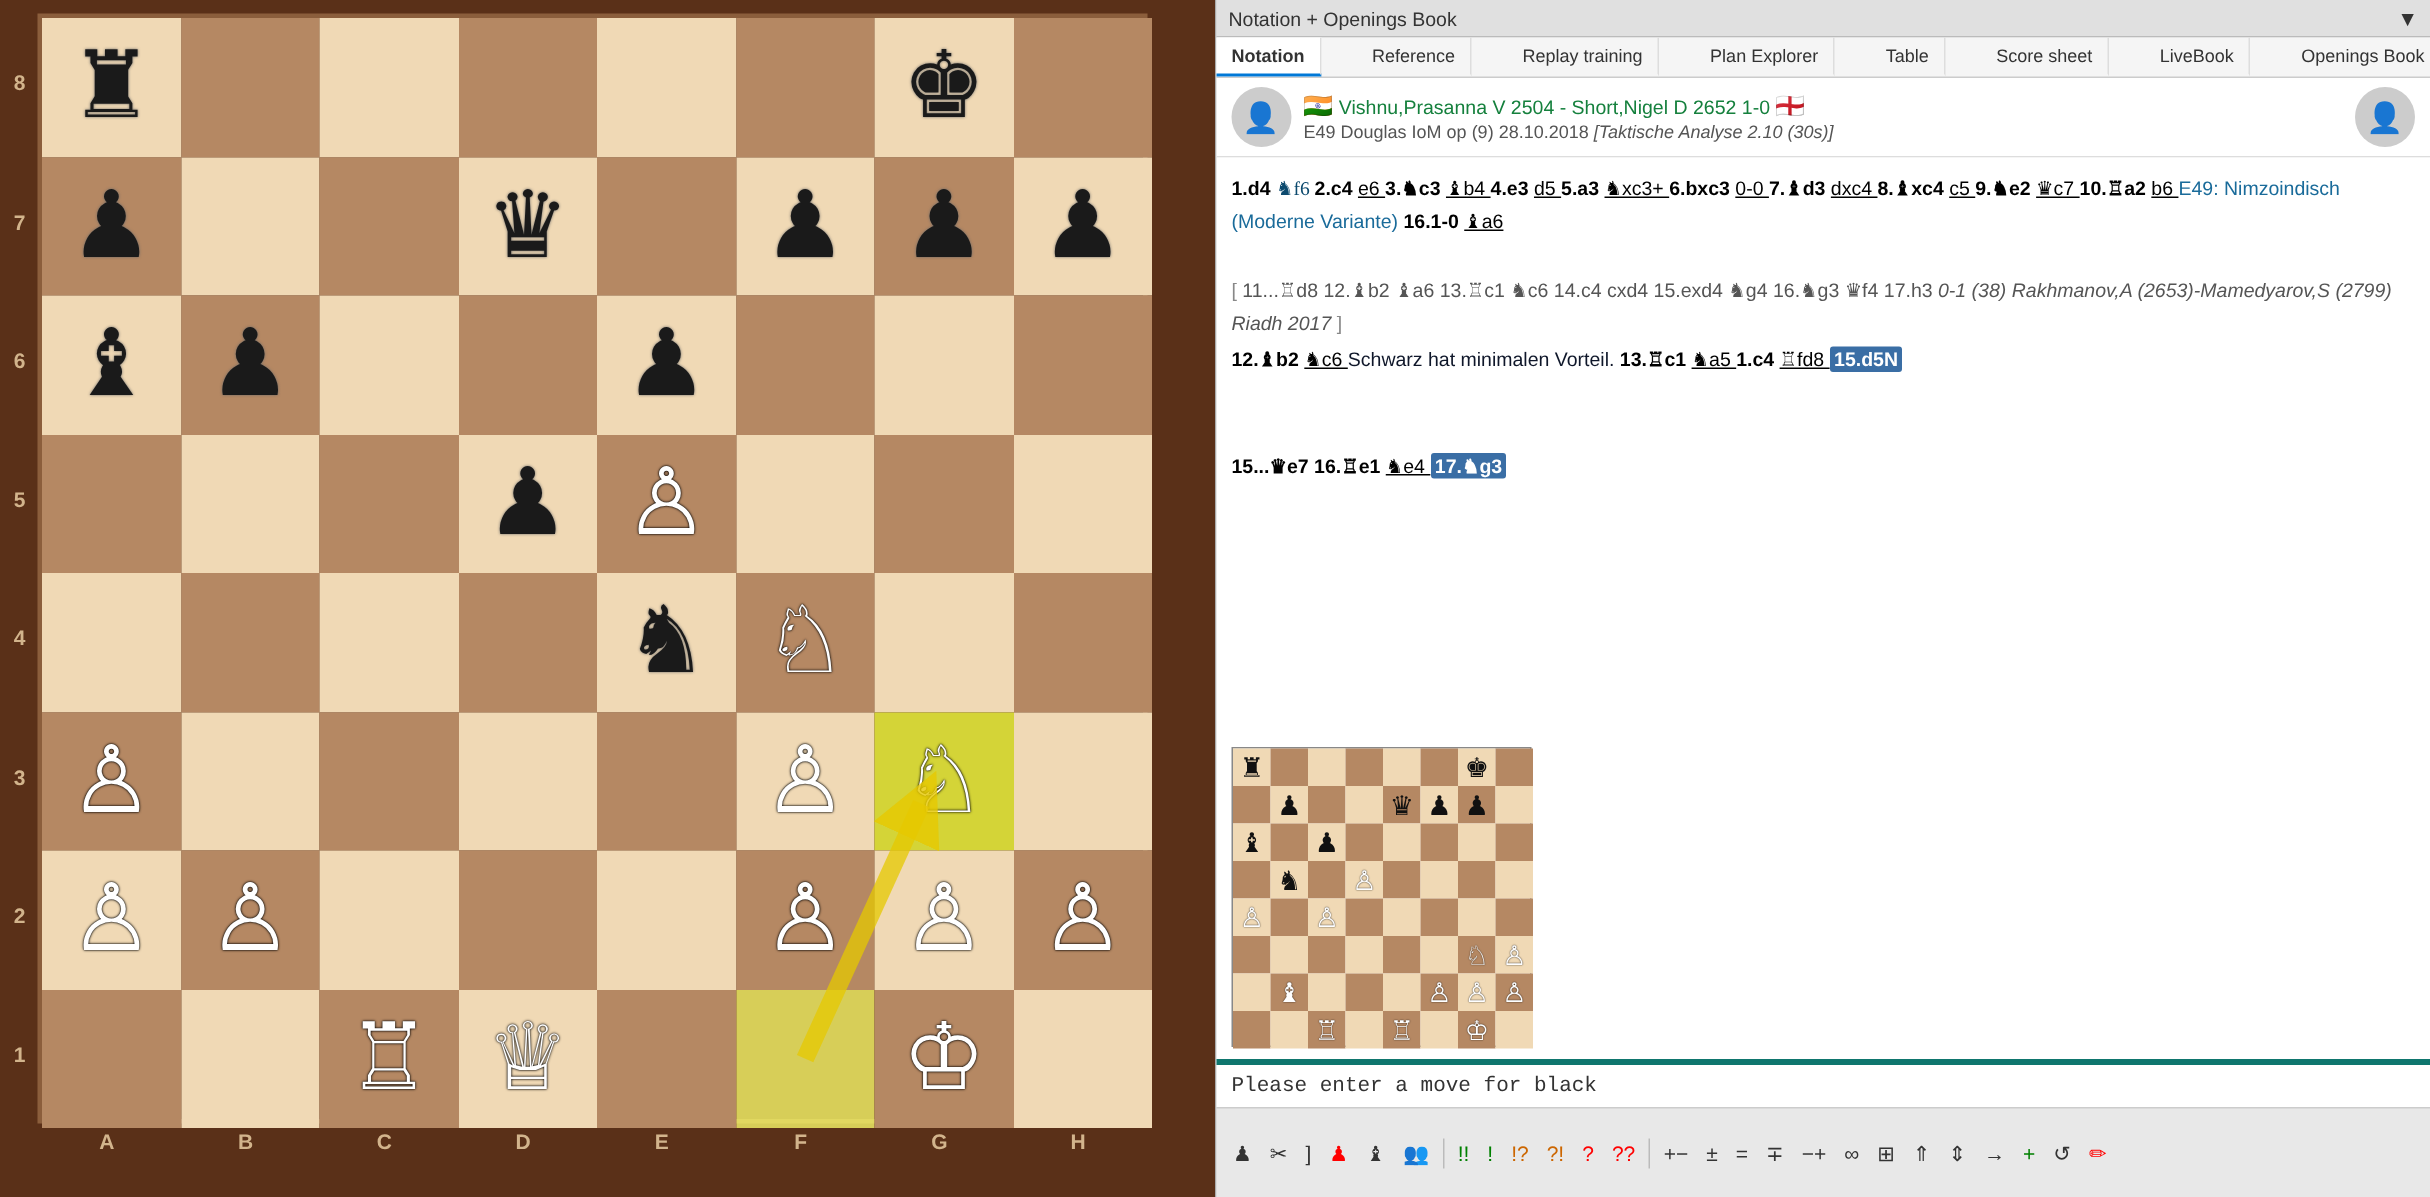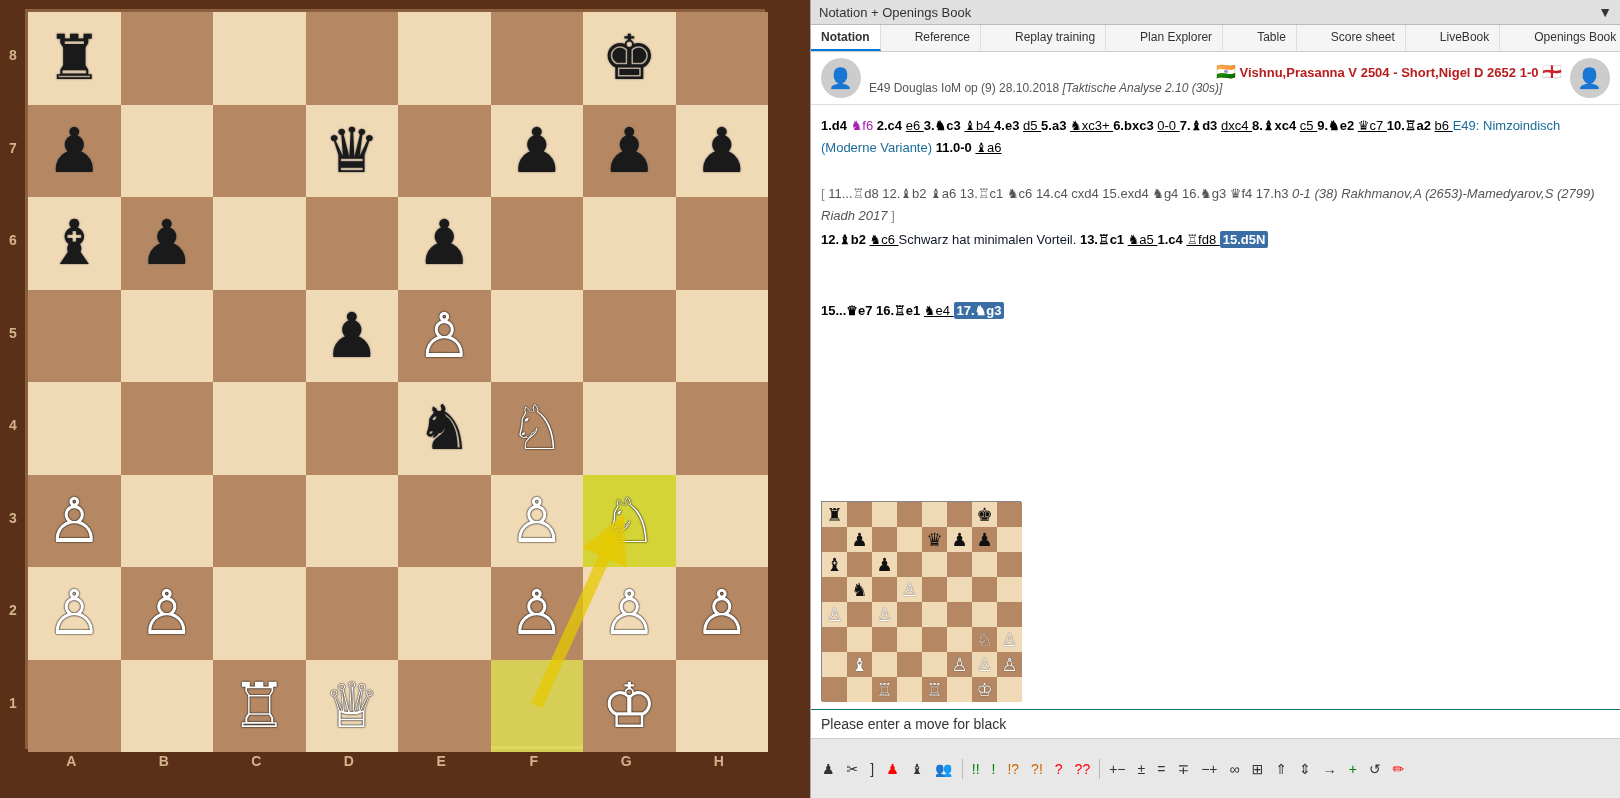--- a/index.html
+++ b/index.html
@@ -198,23 +198,22 @@
       background: #ccc;
       overflow: hidden;
       display: flex;
       align-items: center;
       justify-content: center;
       font-size: 20px;
     }
 
     #game-header .player-line {
       font-size: 13px;
-      font-weight: bold;
-      color: #b91c1c;
-      text-align: right;
+      font-weight: normal;
+      color: #15803d;
     }
 
     #game-header .event-line {
       font-size: 12px;
       color: #555;
     }
 
     .flag {
       display: inline-block;
       font-size: 16px;
@@ -225,21 +224,21 @@
       flex: 1;
       background: #fff;
       padding: 8px 10px;
       font-size: 13px;
       line-height: 1.7;
       overflow-y: auto;
       color: #222;
     }
 
     .move-number { color: #000; font-weight: bold; }
-    .move-white { color: #a21caf; cursor: pointer; }
+    .move-white { color: #0c4a6e; cursor: pointer; font-family: Liberation Serif, serif; }
     .move-black { color: #000; cursor: pointer; text-decoration: underline; }
     .move-highlight {
       background: #3a6ea5;
       color: #fff;
       padding: 1px 3px;
       border-radius: 2px;
     }
     .variation { color: #555; }
     .variation-bracket { color: #888; }
     .opening-name { color: #1a6b9a; }
@@ -274,21 +273,22 @@
     .mini-dark  { background: #B58863; }
     .mini-piece-w { color: #fff; text-shadow: 0 0 1px #000; }
     .mini-piece-b { color: #111; }
 
     
     #prompt-line {
       padding: 6px 10px;
       font-size: 14px;
       color: #333;
       background: #fff;
-      border-top: 1px solid #0f766e;
+      border-top: 4px solid #0f766e;
+      font-family: Liberation Mono, monospace;
     }
 
     
     #bottom-toolbar {
       background: #e8e8e8;
       border-top: 1px solid #ccc;
       padding: 4px 6px;
       display: flex;
       align-items: center;
       gap: 2px;
@@ -529,21 +529,21 @@
       <span class="move-black"> 0-0 </span>
       <span class="move-number">7.♝d3</span>
       <span class="move-black"> dxc4 </span>
       <span class="move-number">8.♝xc4</span>
       <span class="move-black"> c5 </span>
       <span class="move-number">9.♞e2</span>
       <span class="move-black"> ♛c7 </span>
       <span class="move-number">10.♖a2</span>
       <span class="move-black"> b6 </span>
       <span class="opening-name">E49: Nimzoindisch (Moderne Variante) </span>
-      <span class="move-number">11.0-0</span>
+      <span class="move-number">16.1-0</span>
       <span class="move-black"> ♝a6</span>
     </span>
     <br>
     <span class="variation">
       <span class="variation-bracket">[ </span>11...♖d8 12.♝b2 ♝a6 13.♖c1 ♞c6 14.c4 cxd4 15.exd4 ♞g4 16.♞g3 ♛f4 17.h3
       <span class="italic-comment"> 0-1 (38) Rakhmanov,A (2653)-Mamedyarov,S (2799) Riadh 2017</span>
       <span class="variation-bracket"> ]</span>
     </span>
     <br>
     <span class="section-line">

